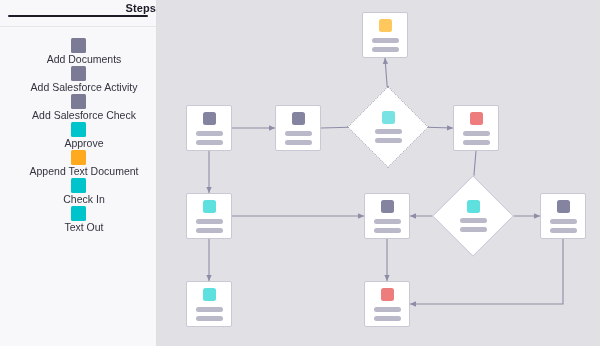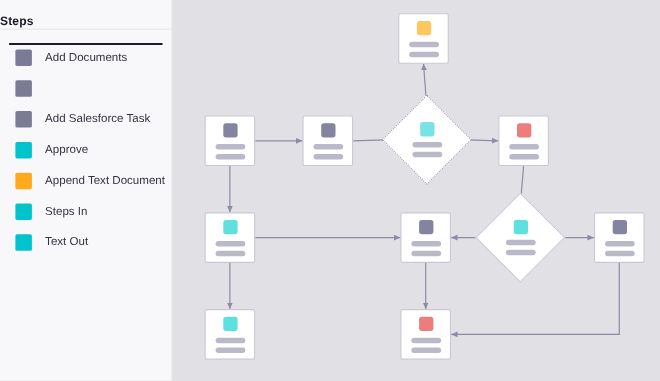--- a/index.html
+++ b/index.html
@@ -17,37 +17,38 @@
     border-right:1px solid #dededf;
     display:flex;flex-direction:column;
     flex:0 0 157px;
   }
   #tabs{
     display:flex;height:26px;flex:0 0 26px;
     border-bottom:1px solid #e6e6ea;
     position:relative;
   }
   .tab{
-    flex:1;display:flex;align-items:center;justify-content:flex-start;
+    flex:1;display:flex;align-items:center;justify-content:flex-end;
     font-size:11px;letter-spacing:.1px;
     cursor:pointer;position:relative;
-    height:40px;box-sizing:border-box;
+    height:16px;box-sizing:border-box;
   }
   .tab.active{color:#1c1c28;font-weight:bold;}
   .tab.inactive{color:#9a9ab0;font-weight:normal;}
   .tab.active:after{
     content:"";position:absolute;left:8px;right:8px;bottom:-1px;
     height:2px;background:#1c1c28;border-radius:1px;
   }
 
   #steps-list{padding-top:11px;display:flex;flex-direction:column;}
   .step-item{
     display:flex;align-items:center;
-    height:28px;padding-left:14px;
+    height:28px;
     cursor:pointer;
+    flex-direction:column;
   }
   .swatch{
     width:15px;height:15px;border-radius:1.5px;
     flex:0 0 15px;
   }
   .step-label{
     margin-left:12px;font-size:10.5px;color:#33333f;
     white-space:nowrap;
   }
 
@@ -111,36 +112,37 @@
       </div>
     </div>
 
     <div id="steps-list">
         <div class="step-item">
           <div class="swatch" style="background: rgb(123, 123, 150);"></div>
           <div class="step-label">Add Documents</div>
         </div>
         <div class="step-item">
           <div class="swatch" style="background: rgb(123, 123, 150);"></div>
+          <div class="step-label">Add Salesforce Activity</div>
         </div>
         <div class="step-item">
           <div class="swatch" style="background: rgb(123, 123, 150);"></div>
-          <div class="step-label">Add Salesforce Task</div>
+          <div class="step-label">Add Salesforce Check</div>
         </div>
         <div class="step-item">
           <div class="swatch" style="background: rgb(0, 196, 204);"></div>
           <div class="step-label">Approve</div>
         </div>
         <div class="step-item">
           <div class="swatch" style="background: rgb(255, 169, 30);"></div>
           <div class="step-label">Append Text Document</div>
         </div>
         <div class="step-item">
           <div class="swatch" style="background: rgb(0, 196, 204);"></div>
-          <div class="step-label">Steps In</div>
+          <div class="step-label">Check In</div>
         </div>
         <div class="step-item">
           <div class="swatch" style="background: rgb(0, 196, 204);"></div>
           <div class="step-label">Text Out</div>
         </div>
       </div>
   </div>
 
   <div id="canvas">
     <svg id="edges" viewBox="0 0 443 346" preserveAspectRatio="none">

